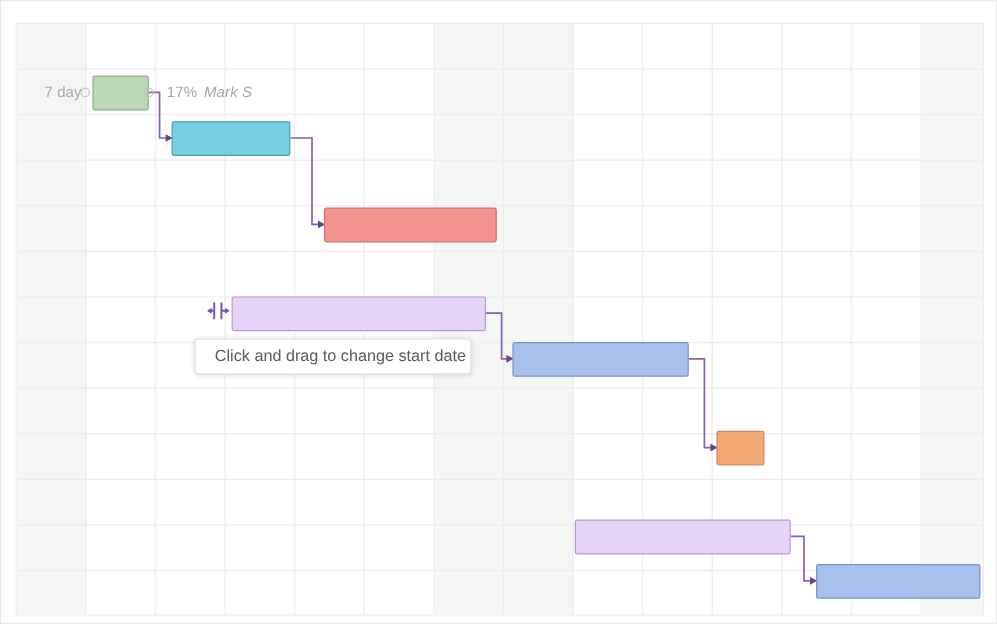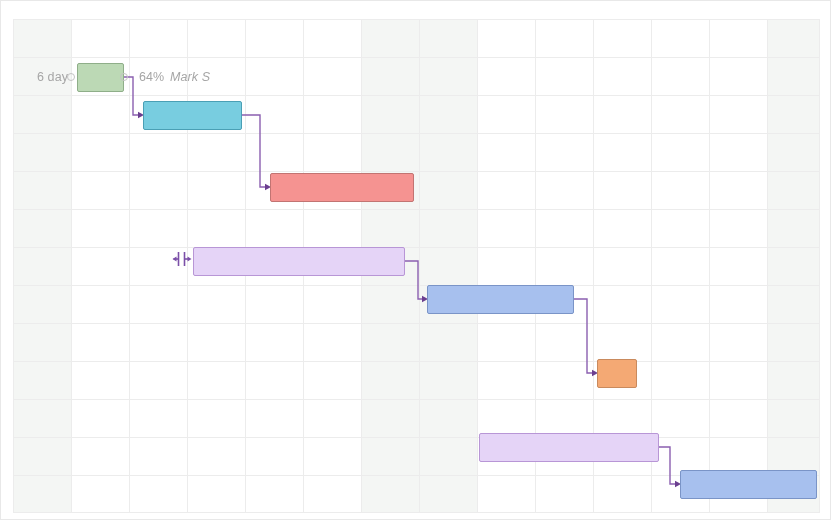--- a/index.html
+++ b/index.html
@@ -178,37 +178,38 @@
         <div class="task-bar" style="left: 129px; top: 81px; width: 99px; height: 29px; background: rgb(120, 205, 224); border-color: rgb(74, 159, 181);"></div>
         <div class="task-bar" style="left: 256px; top: 153px; width: 144px; height: 29px; background: rgb(245, 147, 145); border-color: rgb(194, 116, 114);"></div>
         <div class="task-bar" style="left: 179px; top: 227px; width: 212px; height: 29px; background: rgb(229, 212, 247); border-color: rgb(184, 150, 214);"></div>
         <div class="task-bar" style="left: 413px; top: 265px; width: 147px; height: 29px; background: rgb(167, 192, 238); border-color: rgb(122, 148, 199);"></div>
         <div class="task-bar" style="left: 583px; top: 339px; width: 40px; height: 29px; background: rgb(244, 169, 116); border-color: rgb(201, 138, 93);"></div>
         <div class="task-bar" style="left: 465px; top: 413px; width: 180px; height: 29px; background: rgb(229, 212, 247); border-color: rgb(184, 150, 214);"></div>
         <div class="task-bar" style="left: 666px; top: 450px; width: 137px; height: 29px; background: rgb(167, 192, 238); border-color: rgb(122, 148, 199);"></div>
       </div>
   </div>
 
-  <span class="meta-label" id="label-duration" style="left: 36px; top: 69px;">6 day</span>
+  <span class="meta-label" id="label-duration" style="left: 36px; top: 69px;">7 day</span>
 
   <span class="handle-circle" id="handle-left" style="left: 66px; top: 72px;"></span>
 
   <span class="handle-circle" id="handle-right" style="left: 119px; top: 72px;"></span>
 
-  <span class="meta-label" id="label-progress" style="left: 138px; top: 69px;">64%</span>
+  <span class="meta-label" id="label-progress" style="left: 138px; top: 69px;">17%</span>
 
   <span class="meta-label" id="label-assignee" style="left: 169px; top: 69px; font-style: italic;">Mark S</span>
 
   <span id="drag-handle-icon" style="left: 171px; top: 249px;">
     <svg width="20" height="18" viewBox="0 0 20 18" aria-hidden="true">
       <g stroke="#7b4fa8" stroke-width="1.6" fill="none">
         <line x1="6.5" y1="2" x2="6.5" y2="16"></line>
         <line x1="12.5" y1="2" x2="12.5" y2="16"></line>
         <line x1="1.5" y1="9" x2="6" y2="9"></line>
         <line x1="13" y1="9" x2="18" y2="9"></line>
       </g>
       <polygon points="0.5,9 4.5,6.6 4.5,11.4" fill="#7b4fa8"></polygon>
       <polygon points="19.5,9 15.5,6.6 15.5,11.4" fill="#7b4fa8"></polygon>
     </svg>
   </span>
 
+  <div id="tooltip" style="left: 161px; top: 281px; width: 231px; height: 30px; line-height: 12px; padding: 8px 16px; box-sizing: border-box;">Click and drag to change start date</div>
 
 </div>
 
 </body></html>

